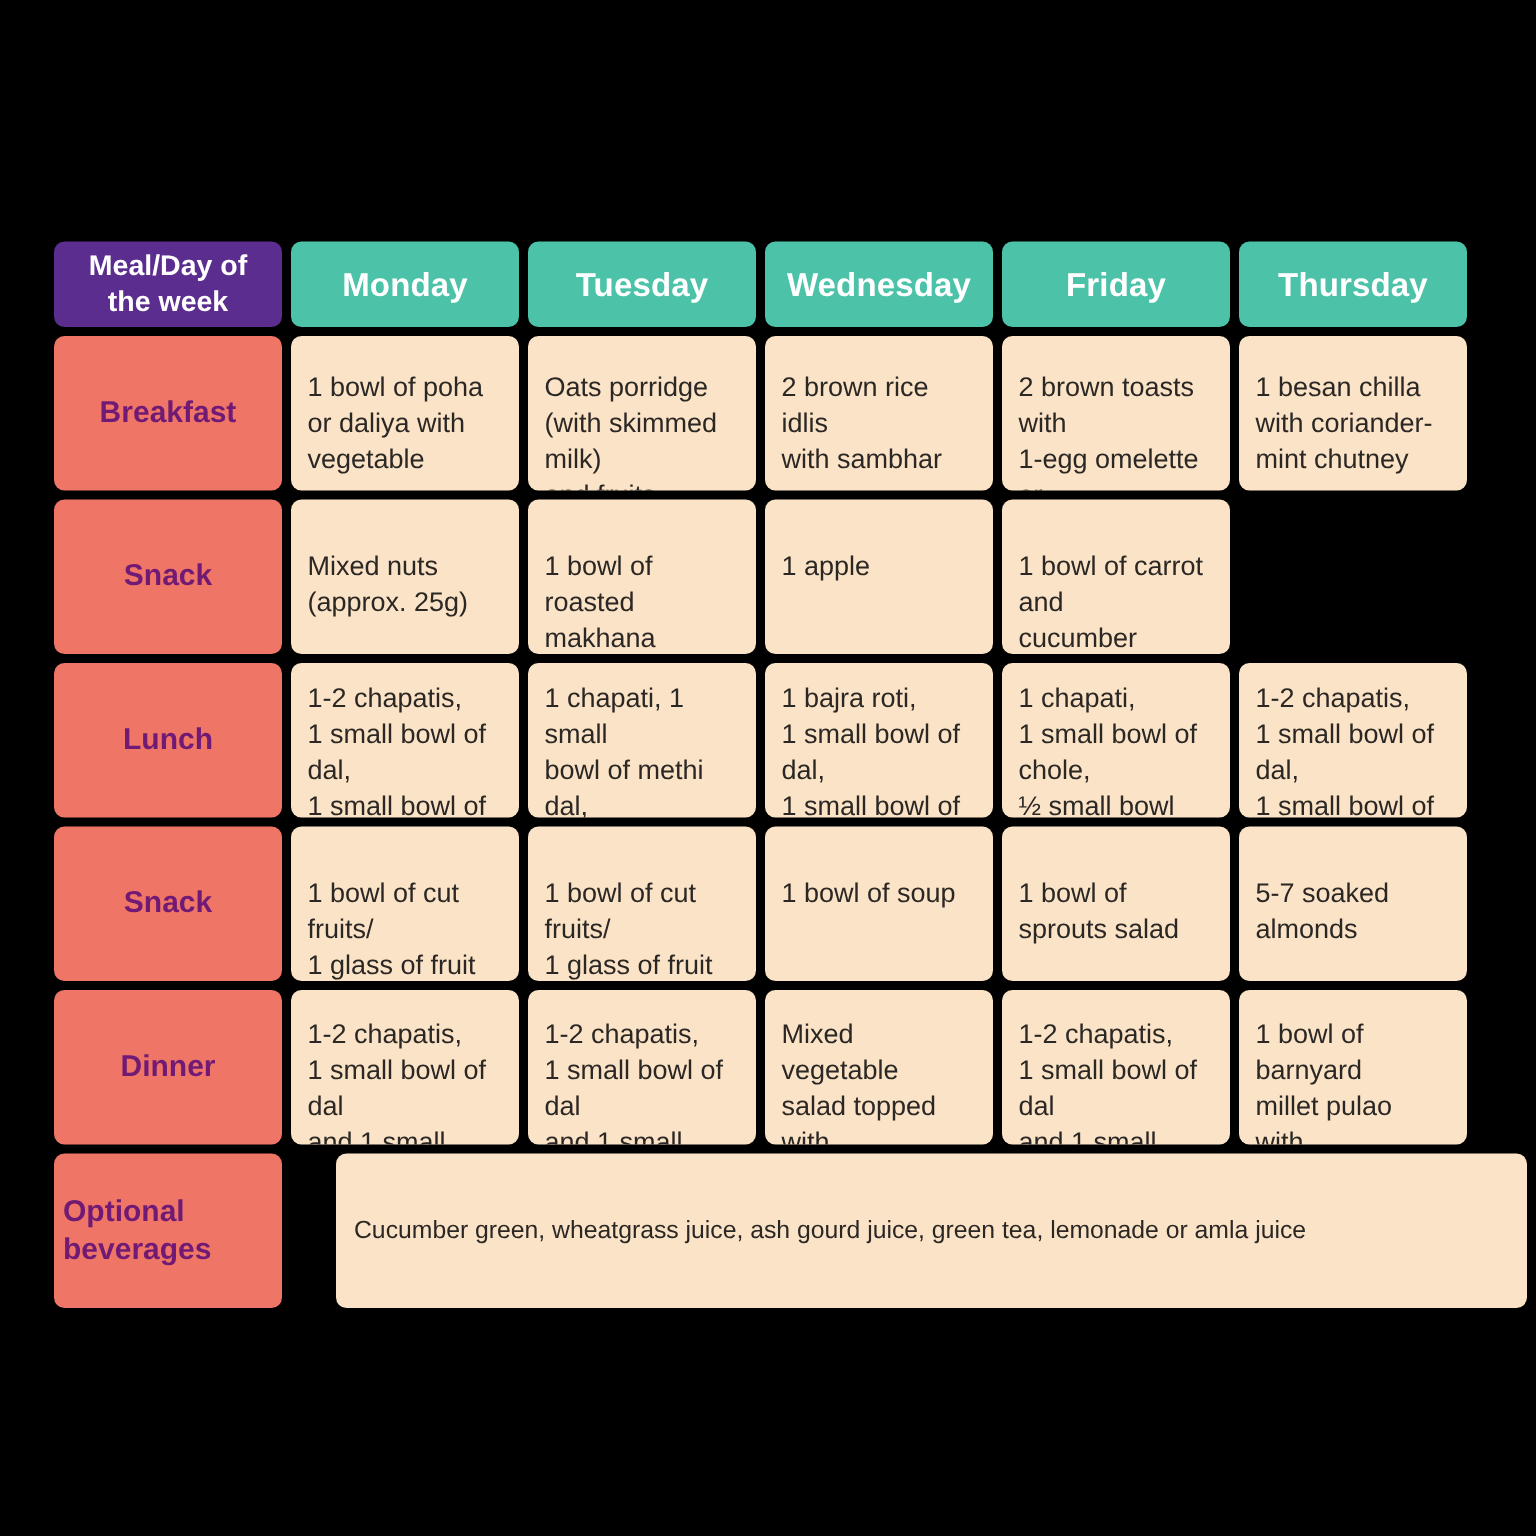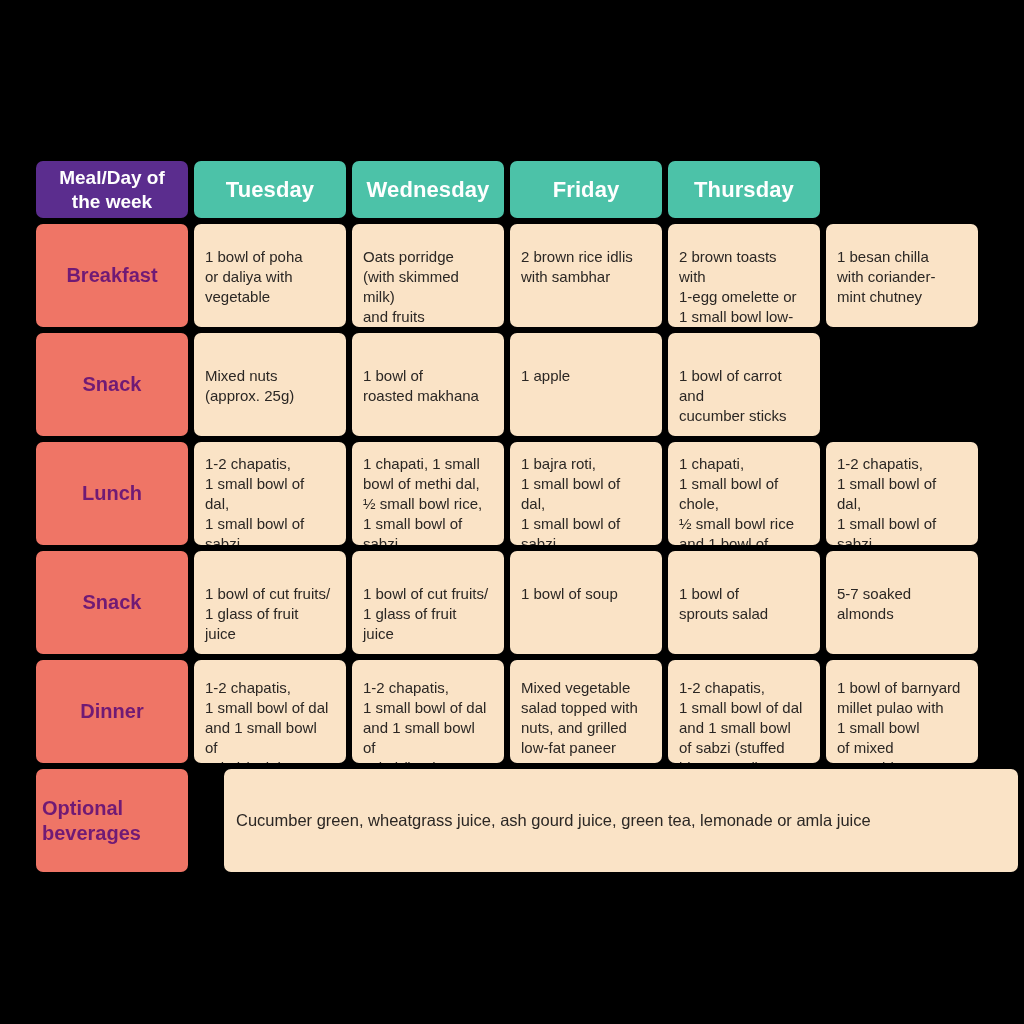--- a/index.html
+++ b/index.html
@@ -74,21 +74,21 @@
     font-size: 20px;
     font-weight: bold;
     line-height: 1.22;
     padding: 0 6px;
   }
 
   
   .content-cell {
     background: #FAE3C6;
     color: #2B2724;
-    font-size: 15px;
+    font-size: 18px;
     line-height: 1.33;
     padding: 16px 14px 10px 11px;
     white-space: pre-line;
   }
 
   
   .row-breakfast  { height: 103px; }
   .row-snack1     { height: 103px; }
   .row-lunch      { height: 103px; }
   .row-snack2     { height: 103px; }
@@ -122,20 +122,21 @@
   }
 </style>
 </head>
 <body>
 
 <div id="meal-plan-table">
 
   <div class="grid-row row-header">
     <div class="cell corner-cell">Meal/Day of
 the week</div>
+    <div class="cell day-cell">Monday</div>
     <div class="cell day-cell">Tuesday</div>
     <div class="cell day-cell">Wednesday</div>
     <div class="cell day-cell">Friday</div>
     <div class="cell day-cell">Thursday</div>
   </div>
 
   <div class="grid-row row-breakfast">
     <div class="cell meal-label">Breakfast</div>
     <div class="cell content-cell">1 bowl of poha
 or daliya with

